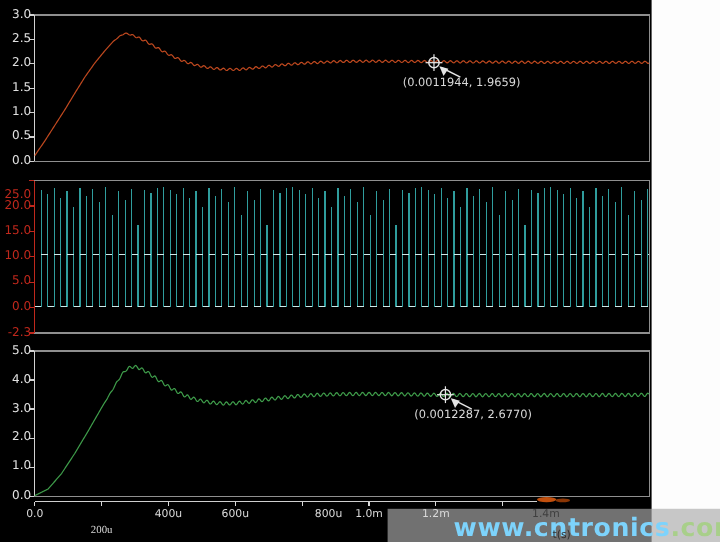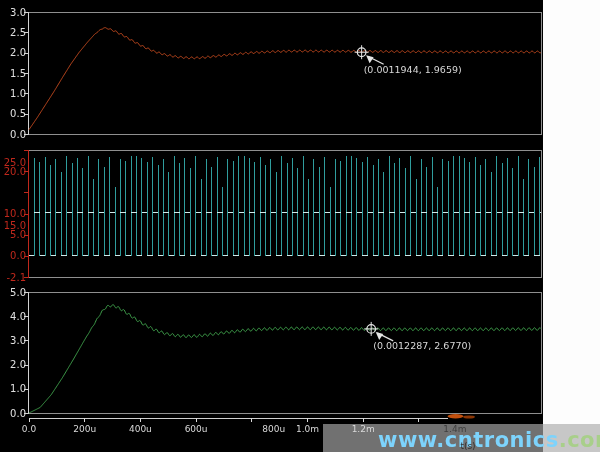--- a/index.html
+++ b/index.html
@@ -8,21 +8,21 @@
     font-family:"DejaVu Sans",sans-serif;
   }
   .white-strip{position:absolute;left:543px;top:0;width:57px;height:452px;background:#fdfdfd;z-index:1;}
   svg.overlay{position:absolute;left:0;top:0;z-index:2;}
   .labels{position:absolute;left:0;top:0;width:600px;height:452px;z-index:4;pointer-events:none;}
   .ylab{position:absolute;left:0;width:26px;text-align:right;font-size:10px;line-height:10px;}
   .xlab{position:absolute;width:34px;text-align:center;font-size:9px;line-height:10px;}
   .watermark-bar{position:absolute;left:323px;top:424px;width:277px;height:28px;background:rgba(172,172,172,0.66);z-index:3;}
   .watermark-text{position:absolute;left:378px;top:428px;font-size:21px;font-weight:bold;letter-spacing:.5px;z-index:5;white-space:nowrap;}
   .xaxis-title{position:absolute;left:450px;top:441px;width:36px;text-align:center;font-size:9px;color:#2f2f2f;z-index:6;}
-  .annot{position:absolute;font-size:9.5px;color:#d8d8d8;white-space:nowrap;z-index:6;margin-left:28px;}
+  .annot{position:absolute;font-size:9.5px;color:#d8d8d8;white-space:nowrap;z-index:6;}
 </style>
 </head>
 <body>
 
 <div class="screen">
   <div class="white-strip"></div>
 
   <svg class="overlay" width="600" height="452">
     <g id="g-frames">
         <rect x="28.5" y="12.5" width="513" height="122" fill="none" stroke="#8f8f8f" stroke-width="1" shape-rendering="crispEdges"></rect>
@@ -88,33 +88,33 @@
   <div class="labels" id="labels">
       <div class="ylab" style="top: 7.5px; color: rgb(224, 224, 224);">3.0</div>
       <div class="ylab" style="top: 27.8333px; color: rgb(224, 224, 224);">2.5</div>
       <div class="ylab" style="top: 48.1667px; color: rgb(224, 224, 224);">2.0</div>
       <div class="ylab" style="top: 68.5px; color: rgb(224, 224, 224);">1.5</div>
       <div class="ylab" style="top: 88.8333px; color: rgb(224, 224, 224);">1.0</div>
       <div class="ylab" style="top: 109.167px; color: rgb(224, 224, 224);">0.5</div>
       <div class="ylab" style="top: 129.5px; color: rgb(224, 224, 224);">0.0</div>
       <div class="ylab" style="top: 146px; color: rgb(192, 40, 28); margin-top: 12px;">25.0</div>
       <div class="ylab" style="top: 166.667px; color: rgb(192, 40, 28);">20.0</div>
-      <div class="ylab" style="top: 187.833px; color: rgb(192, 40, 28); margin-top: 33px;">15.0</div>
+      <div class="ylab" style="top: 187.833px; color: rgb(192, 40, 28);">15.0</div>
       <div class="ylab" style="top: 209px; color: rgb(192, 40, 28);">10.0</div>
       <div class="ylab" style="top: 230.167px; color: rgb(192, 40, 28);">5.0</div>
       <div class="ylab" style="top: 251.333px; color: rgb(192, 40, 28);">0.0</div>
-      <div class="ylab" style="top: 272.5px; color: rgb(192, 40, 28);">-2.1</div>
+      <div class="ylab" style="top: 272.5px; color: rgb(192, 40, 28);">-2.3</div>
       <div class="ylab" style="top: 287.5px; color: rgb(224, 224, 224);">5.0</div>
       <div class="ylab" style="top: 311.7px; color: rgb(224, 224, 224);">4.0</div>
       <div class="ylab" style="top: 335.9px; color: rgb(224, 224, 224);">3.0</div>
       <div class="ylab" style="top: 360.1px; color: rgb(224, 224, 224);">2.0</div>
       <div class="ylab" style="top: 384.3px; color: rgb(224, 224, 224);">1.0</div>
       <div class="ylab" style="top: 408.5px; color: rgb(224, 224, 224);">0.0</div>
       <div class="xlab" style="left: 12px; top: 424px; color: rgb(217, 217, 217);">0.0</div>
-      <div class="xlab" style="left: 67.7px; top: 424px; color: rgb(217, 217, 217);">200u</div>
+      <div class="xlab" style="left: 67.7px; top: 436px; color: rgb(217, 217, 217); font-family: Liberation Serif, serif;">200u</div>
       <div class="xlab" style="left: 123.4px; top: 424px; color: rgb(217, 217, 217);">400u</div>
       <div class="xlab" style="left: 179.1px; top: 424px; color: rgb(217, 217, 217); text-align: center;">600u</div>
       <div class="xlab" style="left: 234.8px; top: 424px; color: rgb(217, 217, 217); margin-left: 22px;">800u</div>
       <div class="xlab" style="left: 290.5px; top: 424px; color: rgb(217, 217, 217);">1.0m</div>
       <div class="xlab" style="left: 346.2px; top: 424px; color: rgb(217, 217, 217);">1.2m</div>
       <div class="xlab" style="left: 401.9px; top: 424px; color: rgb(63, 63, 63); margin-left: 36px;">1.4m</div>
     </div>
 
   <div class="watermark-bar"></div>
   <div class="watermark-text">

